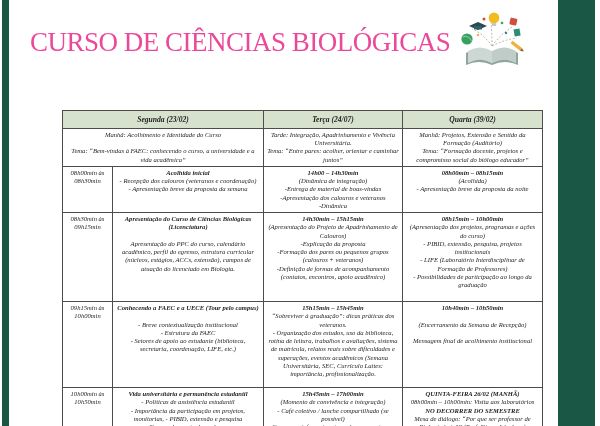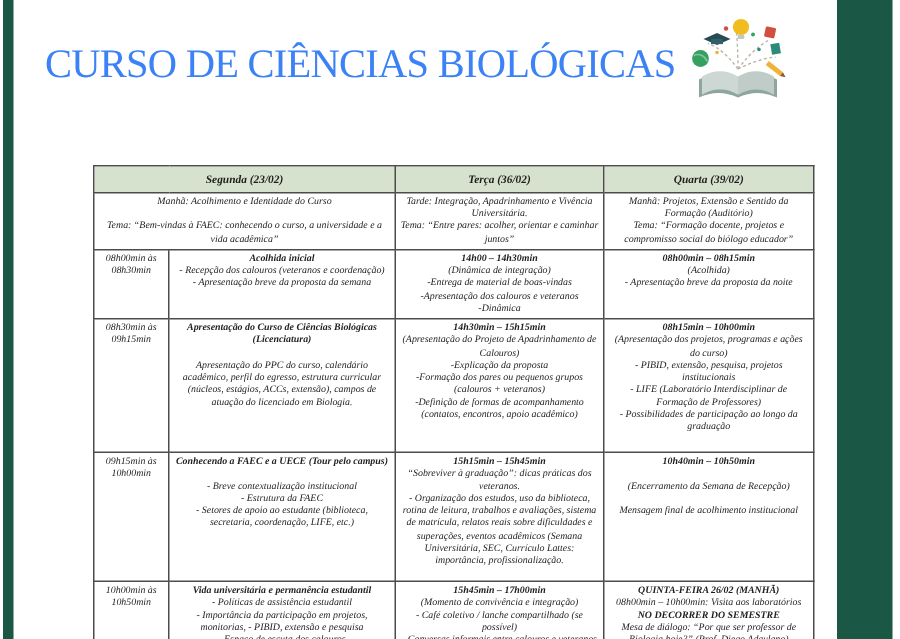--- a/index.html
+++ b/index.html
@@ -5,21 +5,21 @@
   * { margin: 0; padding: 0; box-sizing: border-box; }
   html, body { width: 600px; height: 426px; background: #ffffff; overflow: hidden; }
   body { font-family: "Liberation Serif", "DejaVu Serif", serif; color: #1e1e1e; position: relative; }
 
   .band { position: absolute; top: 0; bottom: 0; background: #1a5745; }
   .band-left  { left: 2px;  width: 7px; }
   .band-right { right: 5px; width: 37px; }
 
   .titlebar { position: absolute; left: 30px; top: 10px; width: 530px; height: 56px;
               display: flex; align-items: center; }
-  h1.title { font-size: 27px; font-weight: normal; letter-spacing: -0.5px; color: #3b82f6;
+  h1.title { font-size: 27px; font-weight: normal; letter-spacing: -0.5px; color: #ec4899;
              white-space: nowrap; flex: 0 0 auto; margin-top: 8px; }
   .logo { margin-left: 8px; margin-top: 2px; flex: 0 0 auto; }
 
   table.schedule { position: absolute; left: 62px; top: 66px; width: 480px;
                    border-collapse: collapse; table-layout: fixed;
                    font-style: italic; margin-top: 44px; }
   table.schedule td { border: 1px solid #4c4c4c; padding: 2px 3px;
                       text-align: center; vertical-align: top;
                       font-size: 6.6px; line-height: 1.25; overflow: hidden; }
   tr.hrow { height: 18px; }
@@ -79,21 +79,21 @@
 <table class="schedule">
   <colgroup>
     <col style="width:50px">
       <col style="width:151px">
       <col style="width:139px">
       <col style="width:140px">
   </colgroup>
   <tbody>
     <tr class="hrow">
       <td colspan="2">Segunda (23/02)</td>
-      <td>Terça (36/02)</td>
+      <td>Terça (24/07)</td>
       <td>Quarta (39/02)</td>
     </tr>
     <tr class="subrow">
       <td colspan="2">
           <div class="line">Manhã: Acolhimento e Identidade do Curso</div>
           <div class="line">&nbsp;</div>
           <div class="line">Tema: “Bem-vindas à FAEC: conhecendo o curso, a universidade e a vida acadêmica”</div>
         </td>
       <td>
           <div class="line">Tarde: Integração, Apadrinhamento e Vivência Universitária.</div>

